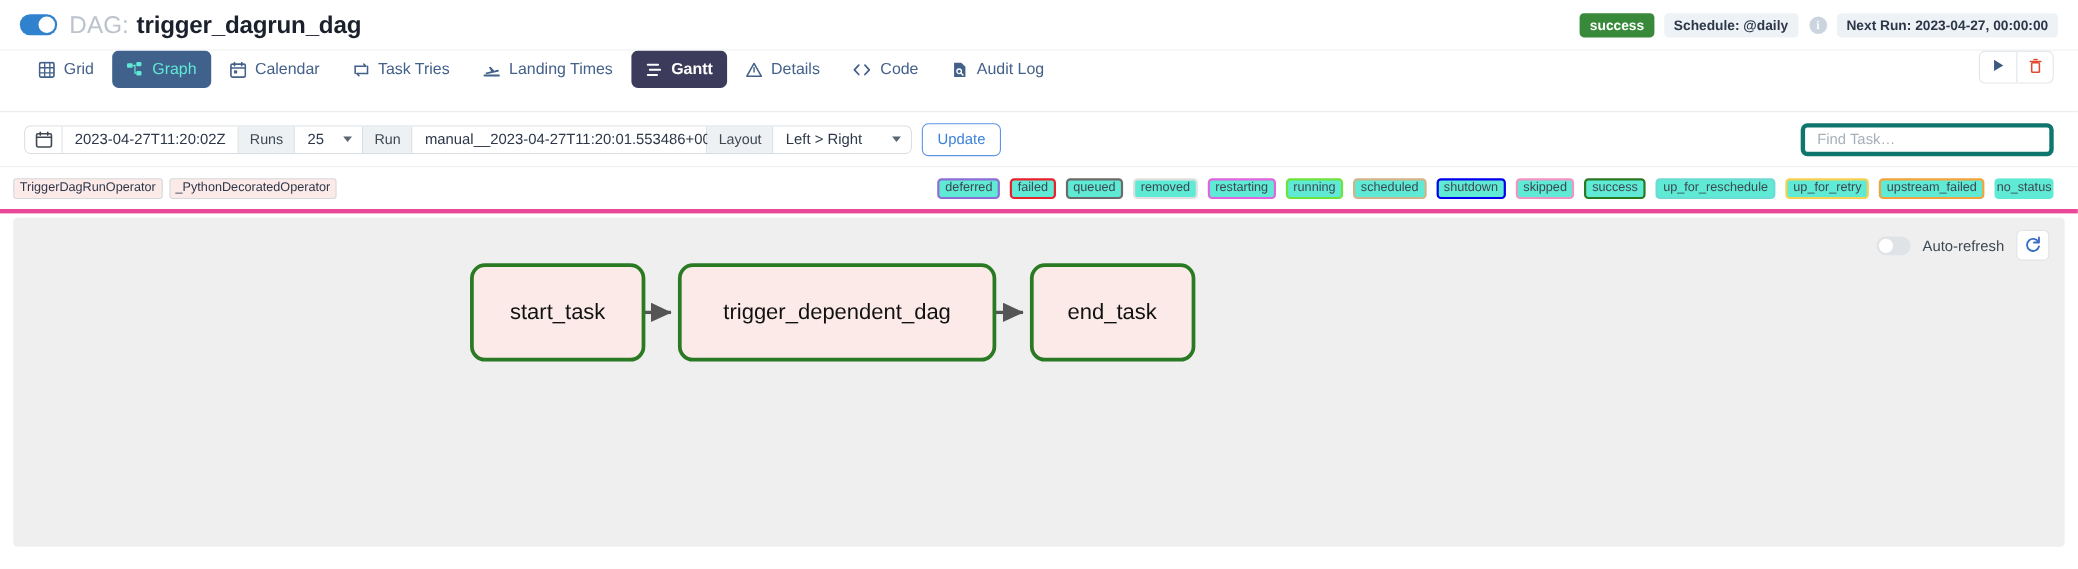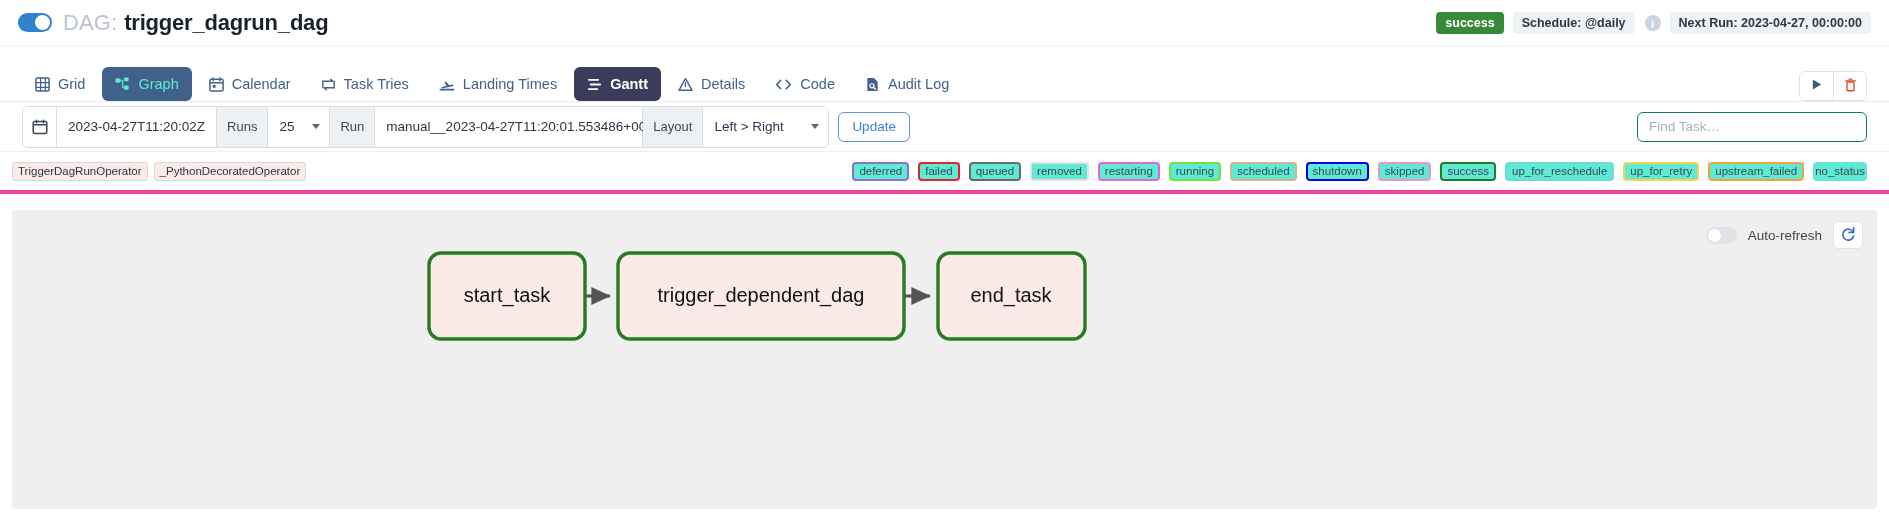--- a/index.html
+++ b/index.html
@@ -82,21 +82,21 @@
     align-items: center;
     justify-content: center;
     font-family: "Liberation Serif", serif;
     margin-left: 1px;
   }
 
   
   .tabbar {
     height: 56px;
     display: flex;
-    align-items: flex-end;
+    align-items: flex-start;
     padding: 0 22px;
     border-bottom: 1px solid #e8ecef;
     gap: 4px;
   }
   .tab {
     display: inline-flex;
     align-items: center;
     gap: 8px;
     height: 34px;
     padding: 0 13px;
@@ -133,21 +133,21 @@
   .toolbar {
     height: 50px;
     display: flex;
     align-items: center;
     padding: 0 22px;
     border-bottom: 1px solid #edf0f3;
   }
   .group {
     display: flex;
     align-items: stretch;
-    height: 42px;
+    height: 26px;
     border: 1px solid #d8dde2;
     border-radius: 6px;
     overflow: hidden;
     background: #fff;
   }
   .group > * { border-right: 1px solid #d8dde2; }
   .group > *:last-child { border-right: none; }
   .g-addon {
     background: #edf1f4;
     display: flex;
@@ -201,21 +201,21 @@
     border: 1px solid #5c96e0;
     border-radius: 6px;
     height: 30px;
     margin-left: 9px;
     cursor: pointer;
   }
   .find-task {
     margin-left: auto;
     width: 230px;
     height: 30px;
-    border: 1px solid #0f766e;
+    border: 4px solid #0f766e;
     border-radius: 6px;
     background: #fff;
     font-size: 13.5px;
     color: #0369a1;
     padding: 0 11px;
     font-family: "Liberation Sans", sans-serif;
   }
   .find-task::placeholder { color: #a7b0b9; }
 
   
@@ -257,21 +257,21 @@
     color: #3d4852;
     background: #5eead4;
     white-space: nowrap;
   }
   .st.plain { border-color: transparent; padding: 0; }
 
   
   .canvas {
     position: relative;
     height: 299px;
-    margin: 16px 12px 0 12px;
+    margin: 4px 12px 0 12px;
     background: #efefef;
     border-radius: 4px;
   }
   .refresh-row {
     position: absolute;
     top: 11px; right: 14px;
     display: flex;
     align-items: center;
     gap: 11px;
   }

